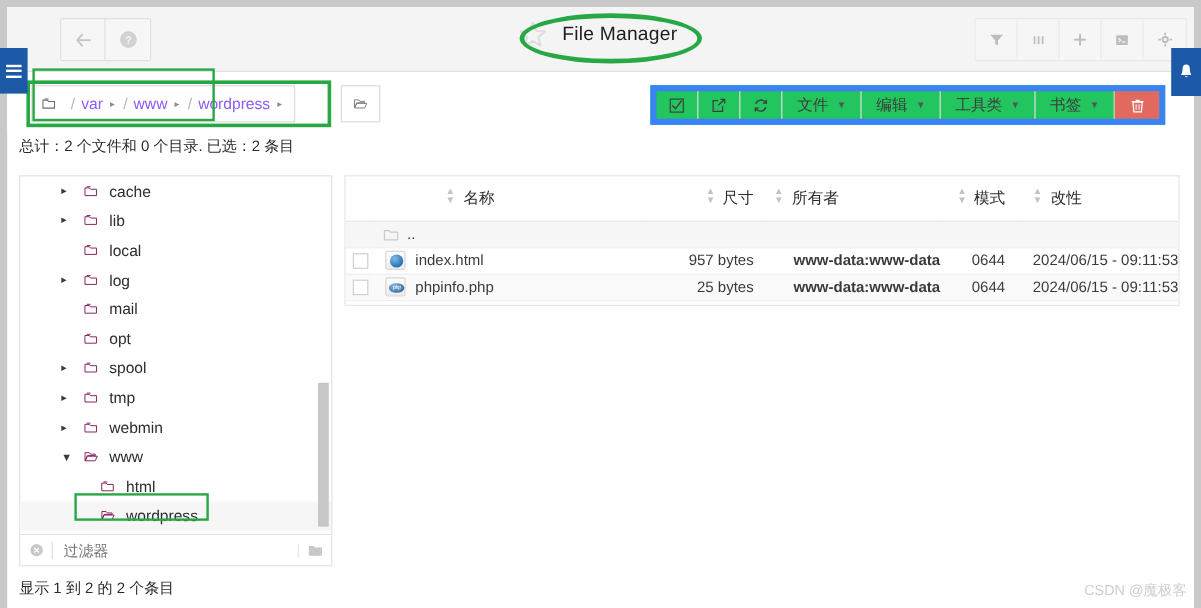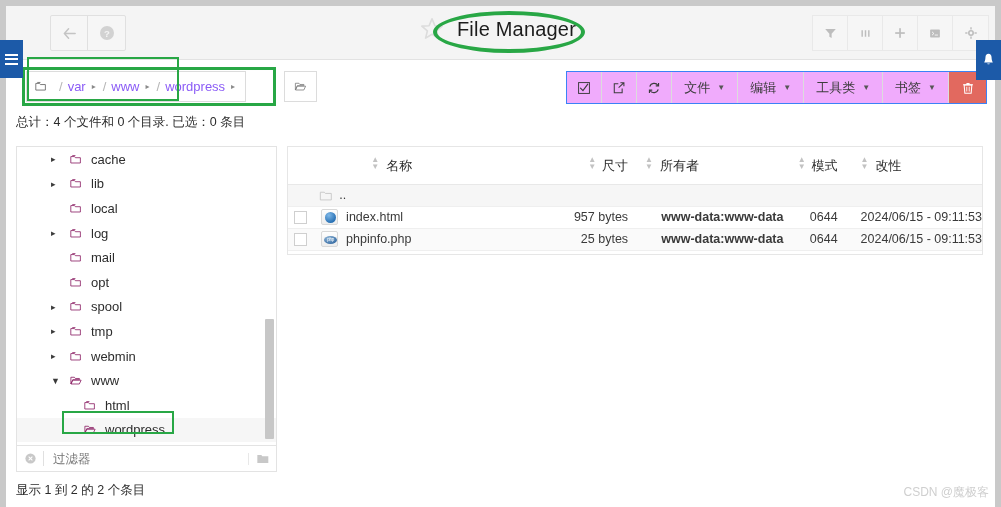--- a/index.html
+++ b/index.html
@@ -45,21 +45,21 @@
   }
   .hdr-navbtn:last-child { border-right: none; }
 
   .hdr-title-wrap {
     position: absolute; left: 0; top: 10px; width: 989px;
     display: flex; align-items: center; justify-content: center;
     gap: 4px;
   }
   .star-icon { color: #d8d8d8; font-size: 26px; line-height: 1; margin-right: 2px; }
   .hdr-title {
-    font-size: 20px; color: #1c1c1c; letter-spacing: .2px;
+    font-size: 16px; color: #1c1c1c; letter-spacing: .2px;
     position: relative; z-index: 3;
     padding: 0 6px;
   }
   .title-ellipse {
     position: absolute;
     left: 427px; top: 5px;
     width: 152px; height: 42px;
     border: 4px solid #28a745;
     border-radius: 50%;
     z-index: 2;
@@ -128,24 +128,24 @@
   .openfolder-btn {
     position: absolute; left: 278px; top: 11px;
     width: 33px; height: 31px;
     border: 1px solid #dcdcdc;
     background: #fff;
     display:flex; align-items:center; justify-content:center;
     color: #7d7d7d; cursor: pointer; font-size: 13px;
   }
 
   .actionbar {
-    position: absolute; right: 8px; top: 11px;
+    position: absolute; right: 24px; top: 11px;
     display: flex;
-    border: 1px solid #3b82f6;
-    background: #f0abfc;
+    border: 5px solid #3b82f6;
+    background: #22c55e;
     height: 33px;
   }
   .act {
     display: flex; align-items: center; justify-content: center;
     border-right: 1px solid #dcdcdc;
     color: #3c3c3c; cursor: pointer;
     font-size: 13px;
     padding: 0 10px;
     min-width: 35px;
   }
@@ -466,21 +466,21 @@
       <div class="act danger">
         <svg width="14" height="14" viewBox="0 0 16 16">
           <path d="M3.6 4.6 H12.4 L11.6 14 H4.4 Z" fill="none" stroke="#fff" stroke-width="1.2"></path>
           <path d="M2.4 4.2 H13.6 M6.2 3 H9.8" fill="none" stroke="#fff" stroke-width="1.2"></path>
           <path d="M6.6 6.6 V12 M9.4 6.6 V12" fill="none" stroke="#fff" stroke-width="1"></path>
         </svg>
       </div>
     </div>
   </div>
 
-  <div class="summary">总计：4 个文件和 0 个目录. 已选：0 条目</div>
+  <div class="summary">总计：2 个文件和 0 个目录. 已选：2 条目</div>
 
   <div class="tree-panel">
     <div id="tree-list">
         <div class="tree-node depth1">
           <span class="tw">▸</span>
           <svg class="tfolder" width="14" height="13" viewBox="0 0 16 16">
             <path d="M1.6 4.4 H6.1 L7.3 5.8 H13.4 V12.3 H1.6 Z M3.4 3.2 H7.3" fill="none" stroke="#8a1e63" stroke-width="1"></path>
           </svg>
           <span class="tlabel">cache</span>
         </div>

